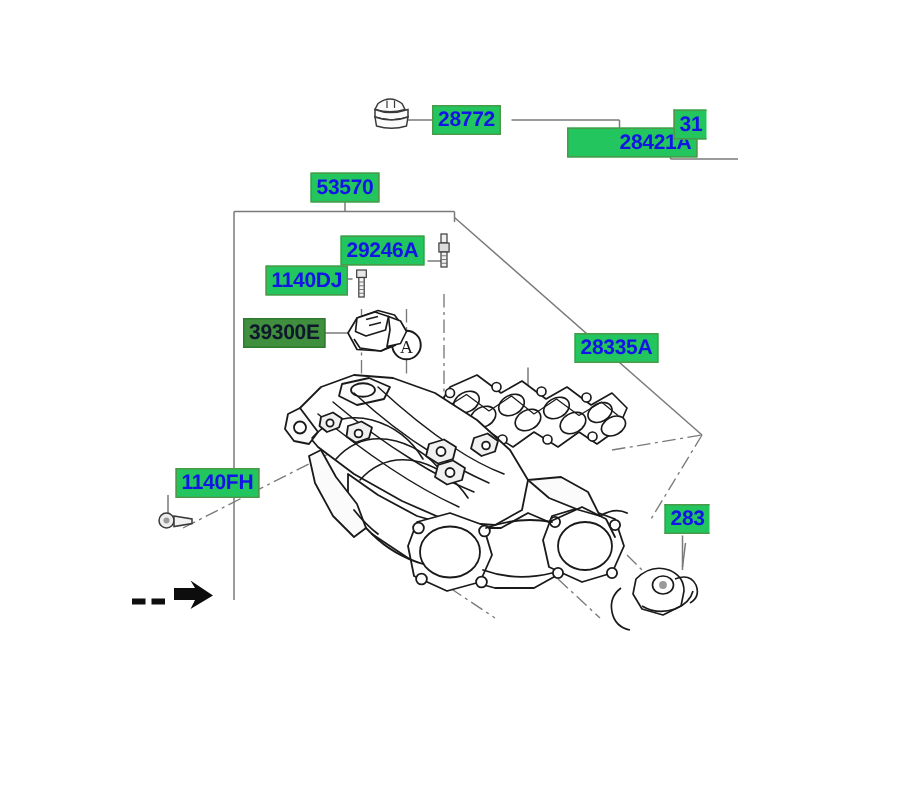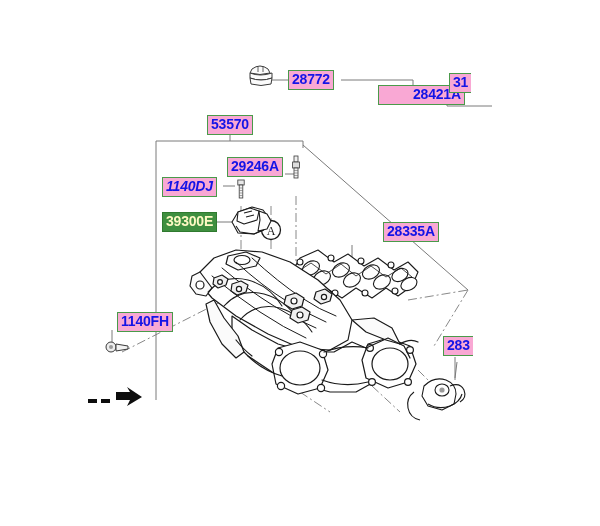--- a/index.html
+++ b/index.html
@@ -22,35 +22,35 @@
     position: absolute;
     left: 0;
     top: 0;
     width: 600px;
     height: 526px;
   }
   .part-label {
     position: absolute;
     box-sizing: border-box;
     border: 1px solid #4a9a4a;
-    background: #f9a8d4;
+    background: #22c55e;
     color: #1414e6;
     font-family: "Liberation Sans", sans-serif;
     font-size: 14px;
     font-weight: bold;
     line-height: 15px;
     letter-spacing: -0.2px;
     padding: 1px 3px 2px 3px;
     white-space: nowrap;
     text-align: center;
   }
   .part-label.highlighted {
     background: #3f8f3f;
     border-color: #2f7a2f;
-    color: #fef9c3;
+    color: #0f172a;
   }
   .part-label.clipped-right {
     border-right: none;
     overflow: hidden;
   }
 </style>
 </head>
 <body>
 
 <div id="diagram-root">
@@ -299,21 +299,21 @@
   <div class="part-label" style="left:288px; top:70px;">28772</div>
 
   <div class="part-label" style="left:378px; top:85px;padding-left:34px;">28421A</div>
 
   <div class="part-label clipped-right" style="left:449px; top:73px;">31</div>
 
   <div class="part-label" style="left:207px; top:115px;">53570</div>
 
   <div class="part-label" style="left:227px; top:157px;">29246A</div>
 
-  <div class="part-label" style="left:162px; top:177px;font-style:italic;">1140DJ</div>
+  <div class="part-label" style="left:177px; top:177px;">1140DJ</div>
 
   <div class="part-label highlighted" style="left:162px; top:212px;">39300E</div>
 
   <div class="part-label" style="left:342px; top:222px;margin-left:41px;">28335A</div>
 
   <div class="part-label" style="left:85px; top:312px;margin-left:32px;">1140FH</div>
 
   <div class="part-label clipped-right" style="left:443px; top:336px;">283</div>
 
 </div>

